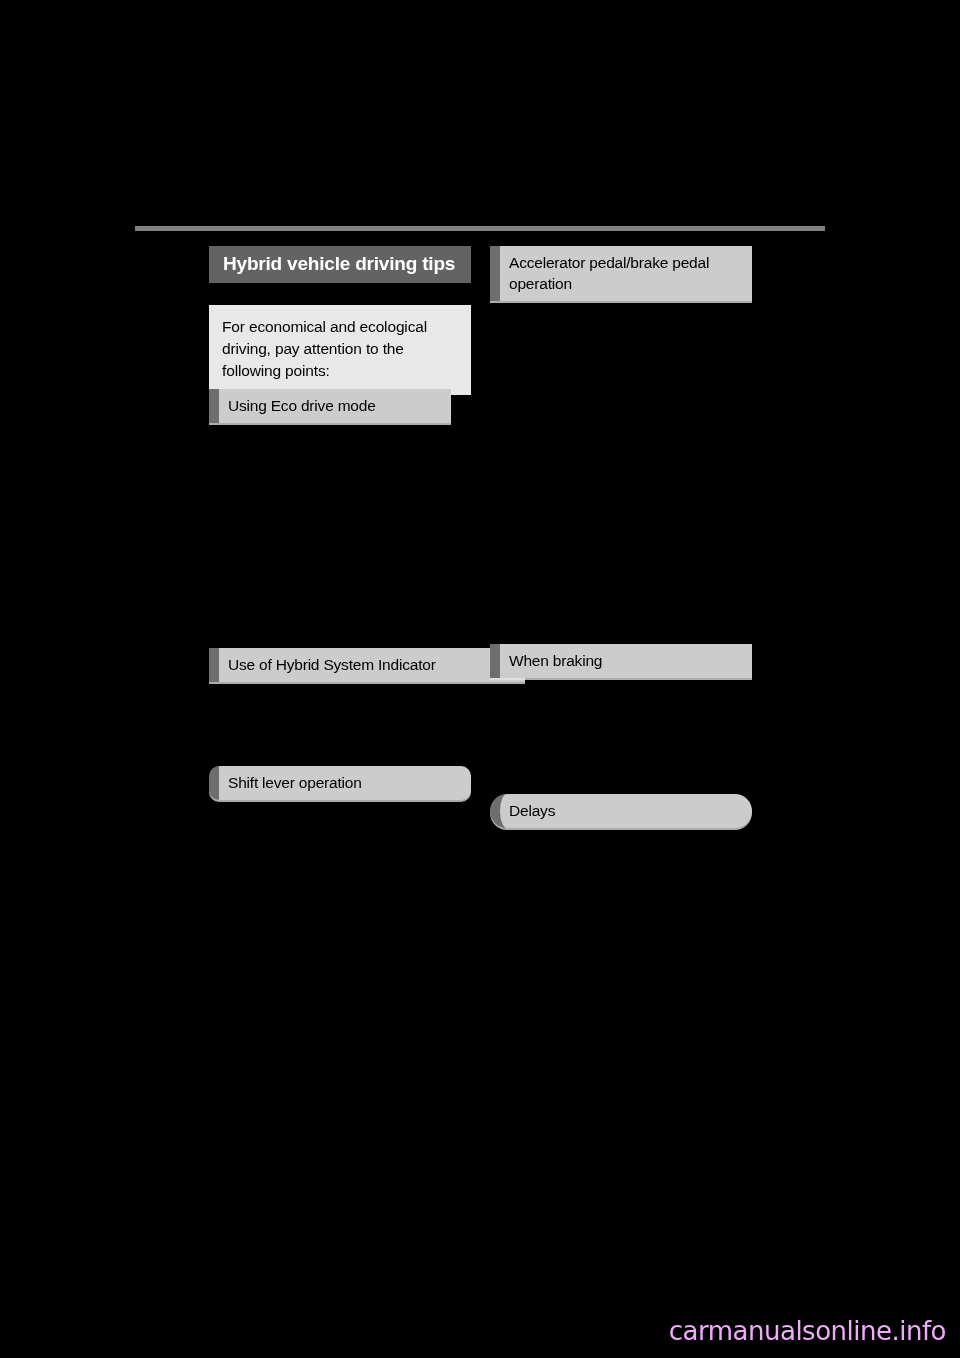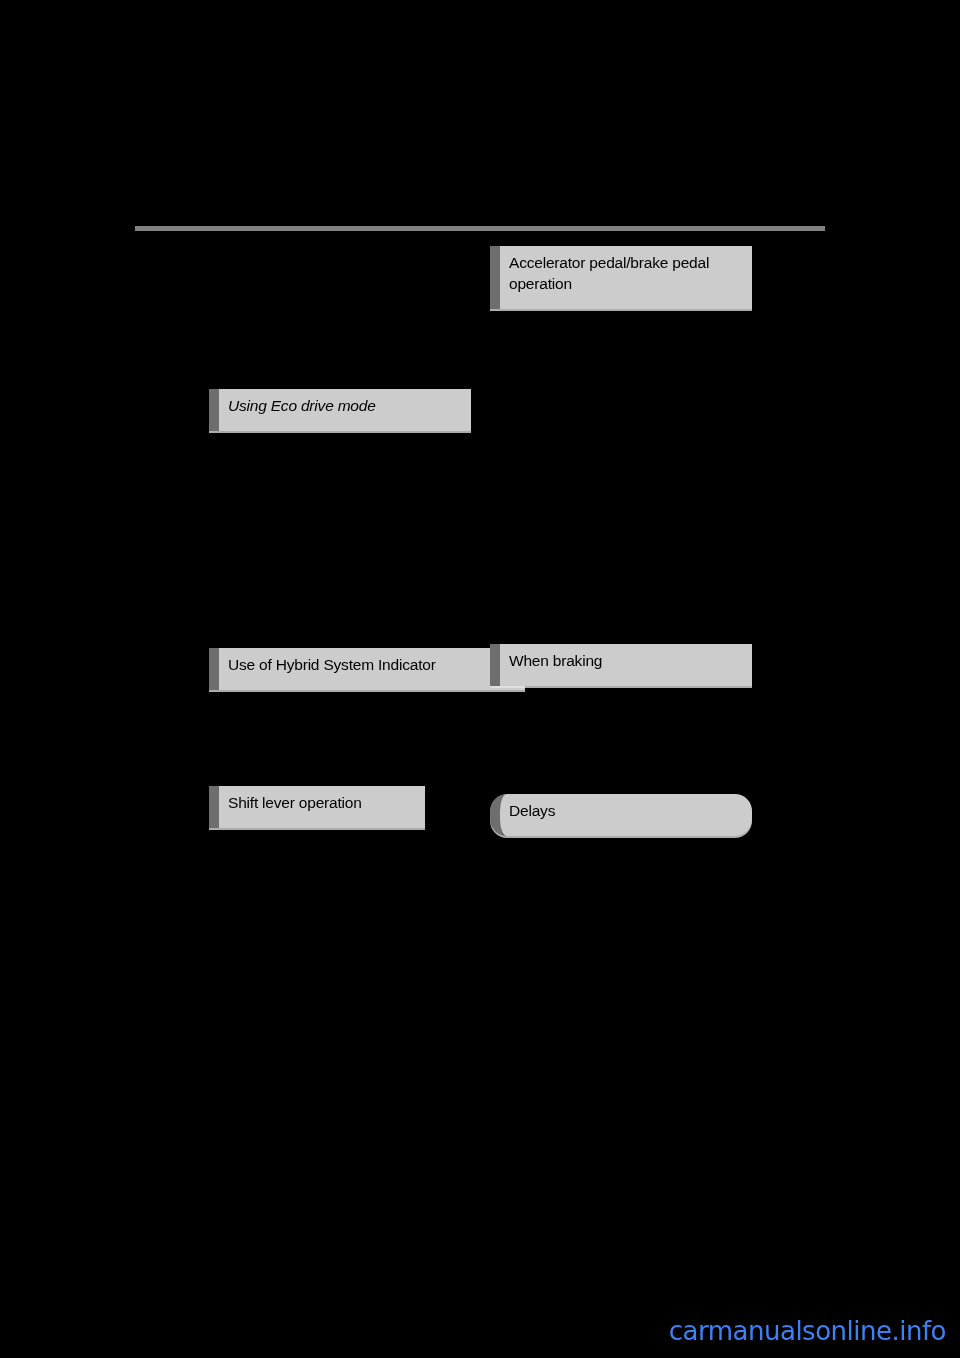--- a/index.html
+++ b/index.html
@@ -84,50 +84,61 @@
     background: #cccccc;
     border-left: 10px solid #6e6e6e;
     box-shadow: 0 2px 0 0 rgba(230,230,230,0.75);
   }
   .subhead .subhead-text {
     display: block;
     color: #000000;
     font-size: 15.5px;
     line-height: 21px;
     letter-spacing: -0.2px;
-    padding: 6px 8px 15px 9px;
+    padding: 6px 8px 7px 9px;
   }
 
   
   .sh-accel   { left: 490px; top: 246px; width: 262px; }
-  .sh-eco     { left: 209px; top: 389px; width: 262px; font-style: italic; }
+  .sh-eco     { left: 209px; top: 389px; width: 242px; }
   .sh-hsi     { left: 209px; top: 648px; width: 316px; }
   .sh-braking { left: 490px; top: 644px; width: 262px; }
-  .sh-shift   { left: 209px; top: 786px; width: 216px; }
+  .sh-shift   { left: 209px; top: 766px; width: 262px; border-radius: 10px; }
   .sh-delays  { left: 490px; top: 794px; width: 262px; border-radius: 17px; }
 
   
   .watermark {
     position: absolute;
     right: 14px;
     bottom: 12px;
-    color: #3b82f6;
+    color: #f0abfc;
     font-size: 26px;
     letter-spacing: -0.5px;
     font-family: "DejaVu Sans", sans-serif;
     white-space: nowrap;
   }
 </style>
 </head>
 <body>
 
 <div class="page">
 
   <div class="header-rule"></div>
 
+  <div class="col col-left">
+
+    <div class="title-block">
+      <span class="title-text">Hybrid vehicle driving tips</span>
+    </div>
+
+    <div class="intro-block">
+      <span class="intro-text">For economical and ecological driving, pay attention to the following points:</span>
+    </div>
+
+  </div>
 
   <div class="subhead sh-accel">
     <span class="subhead-text">Accelerator pedal/brake pedal operation</span>
   </div>
 
   <div class="subhead sh-eco">
     <span class="subhead-text">Using Eco drive mode</span>
   </div>
 
   <div class="subhead sh-hsi">

